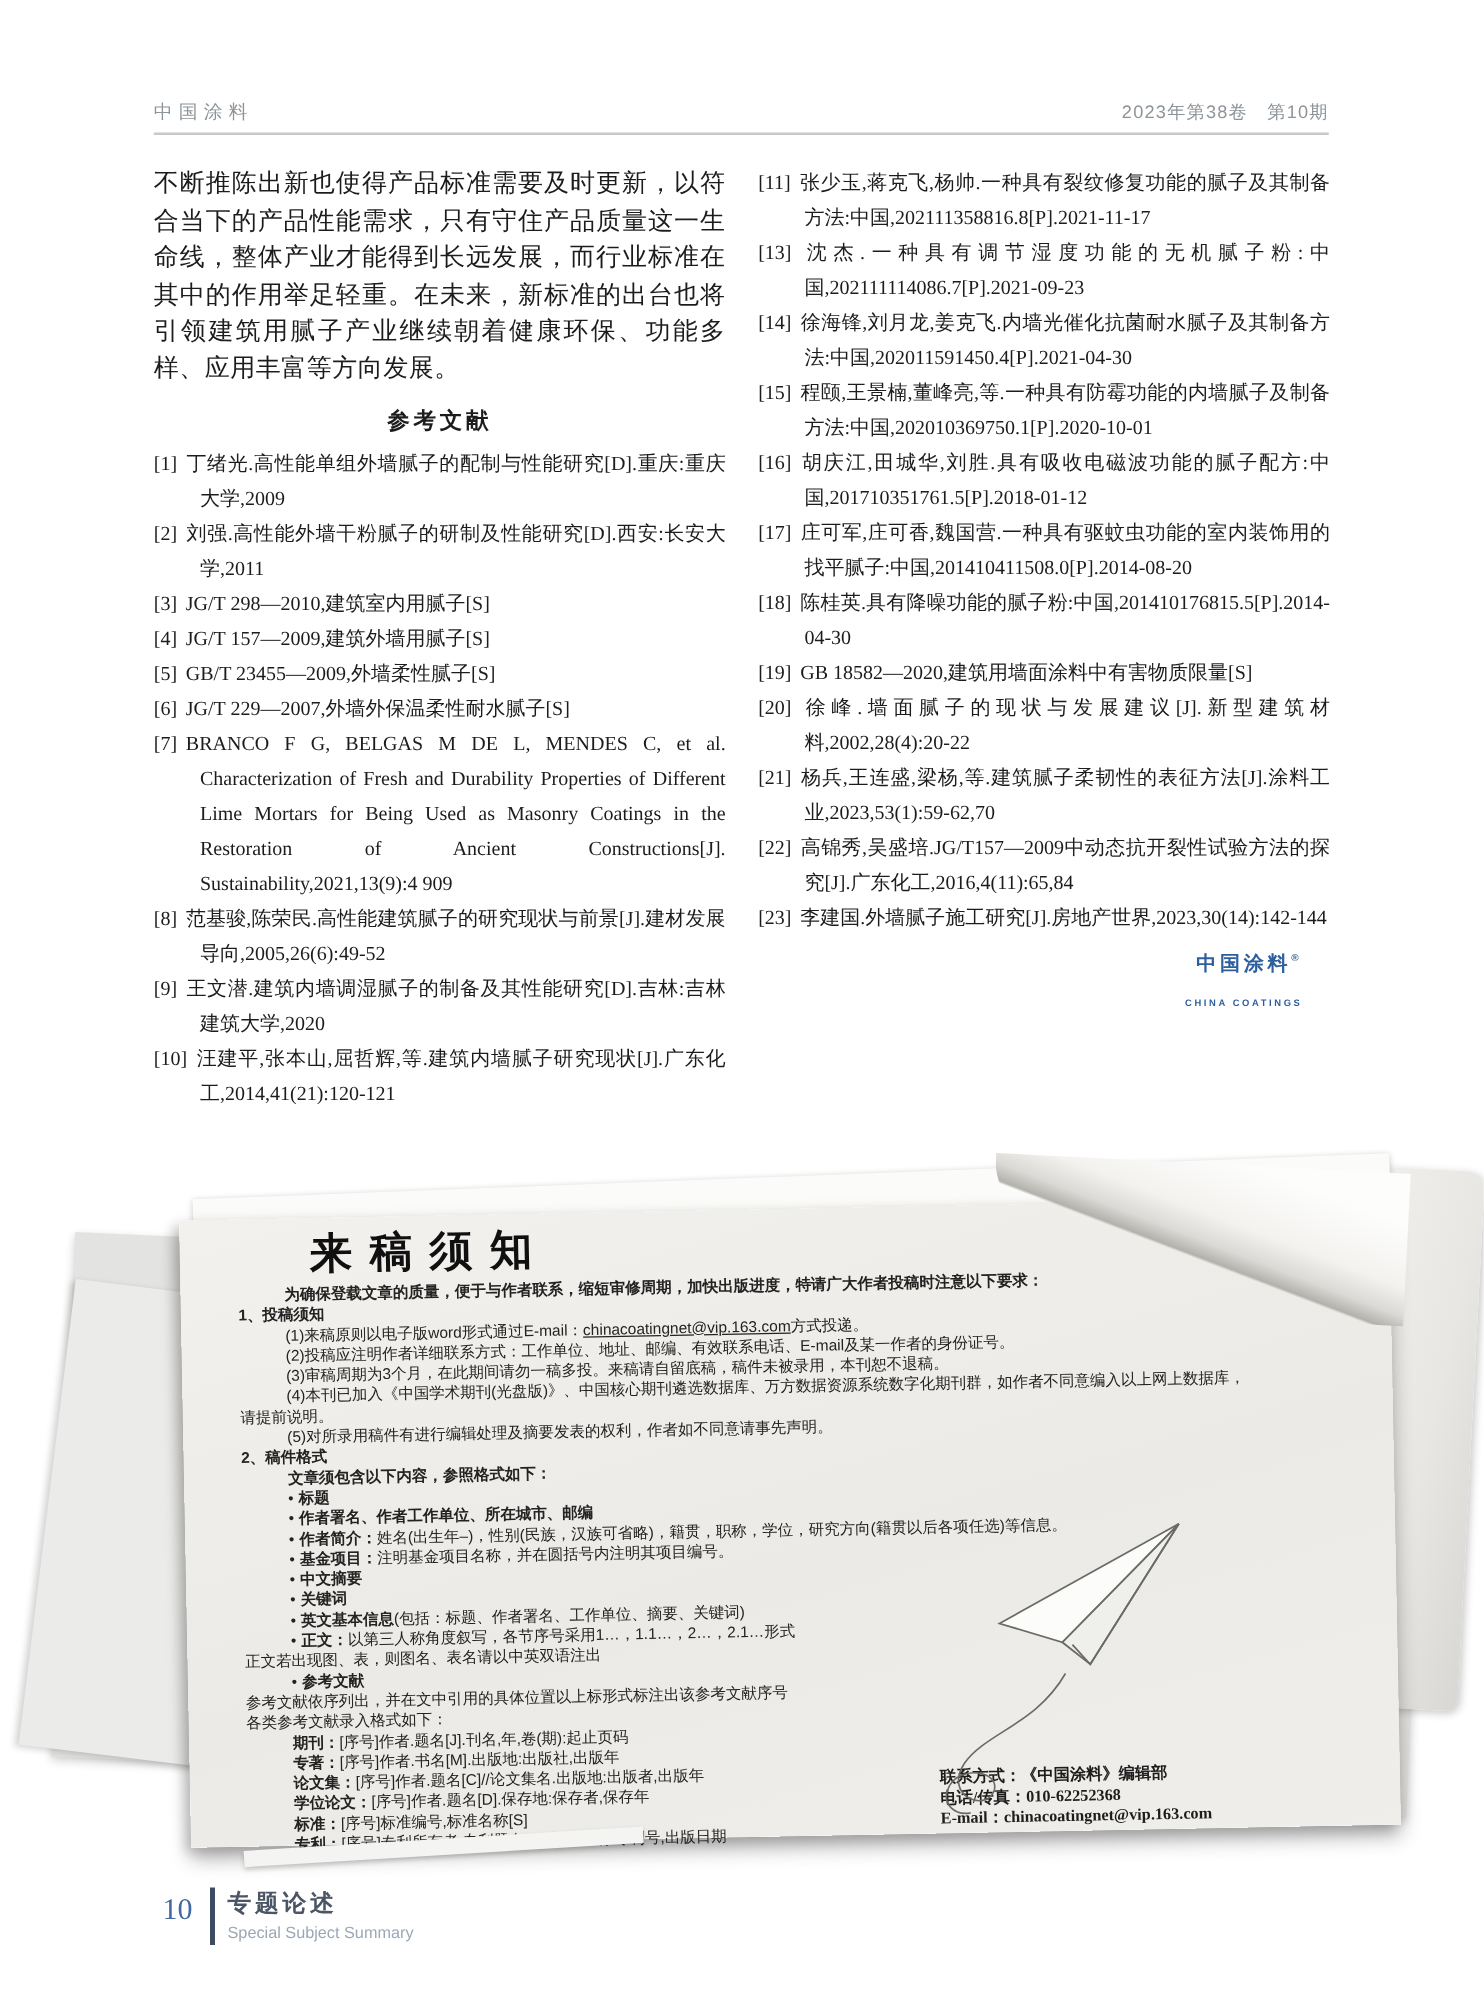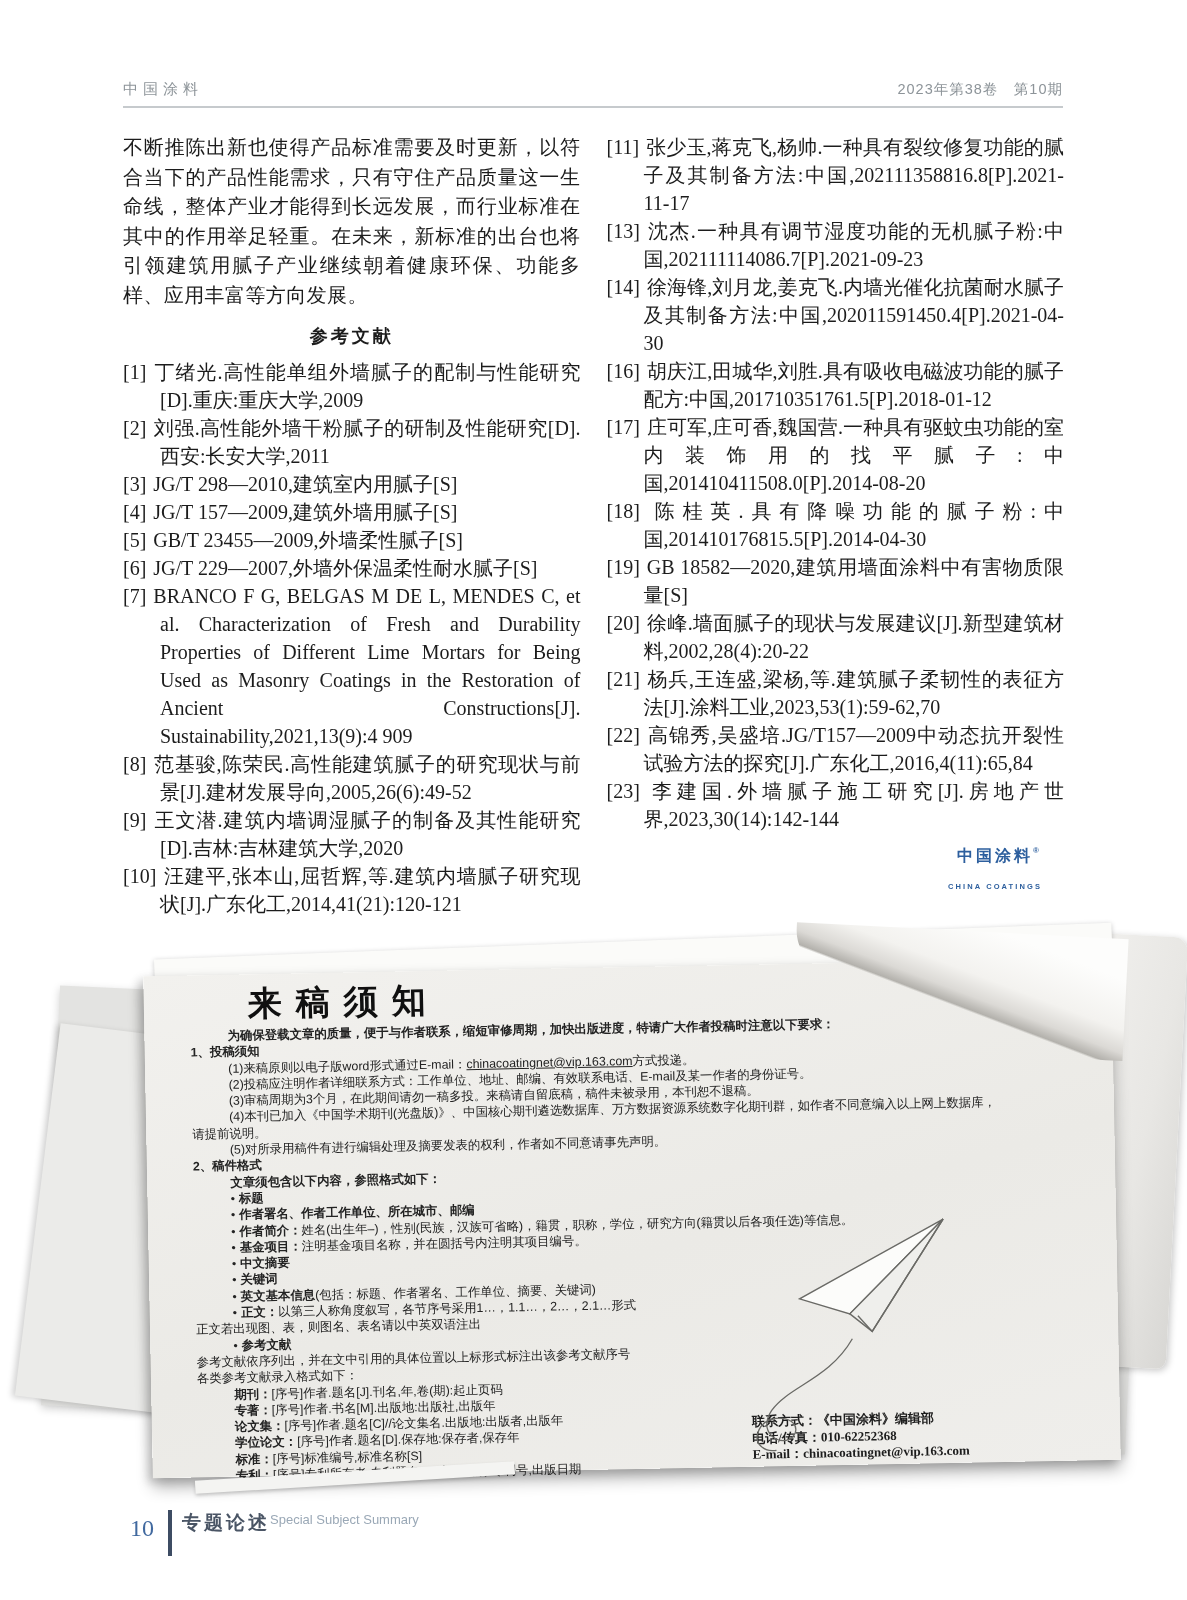--- a/index.html
+++ b/index.html
@@ -22,21 +22,21 @@
   .col{width:458px;}
   .closing-par{
     font-size:20px;line-height:29.5px;text-align:justify;letter-spacing:0.4px;
     margin:0 0 14px 0;
   }
   .refs-title{
     text-align:center;font-weight:bold;font-size:18px;letter-spacing:3px;
     margin:14px 0 10px 0;
   }
   .ref{
-    margin:0;font-size:20px;line-height:28px;text-align:justify;
+    margin:0;font-size:16px;line-height:28px;text-align:justify;
     padding-left:37px;text-indent:-37px;
   }
   .ref .ref-n{margin-right:7px;}
   
   .logo-block{
     margin-top:14px;text-align:right;padding-right:22px;
     color:#2d5f9e;font-family:"Liberation Sans",sans-serif;line-height:1.1;
   }
   .logo-cn{font-weight:bold;font-size:16px;letter-spacing:3px;}
   .logo-reg{font-size:8px;vertical-align:top;}
@@ -90,21 +90,21 @@
   .contact-block{
     position:absolute;left:600px;top:449px;font-weight:bold;font-size:13px;line-height:16.5px;
     color:#1d1d1d;
   }
   .plane-doodle{position:absolute;left:580px;top:250px;z-index:6;}
 
   
   .page-footer{position:absolute;left:130px;top:1508px;display:flex;align-items:stretch;}
   .page-no{font-size:24px;color:#41699f;margin-top:7px;font-family:"Liberation Serif",serif;}
   .footer-bar{width:4px;background:#3d4c63;margin:2px 10px 0 14px;height:46px;}
-  .footer-titles{display:flex;flex-direction:row;justify-content:flex-start;margin-top:2px;}
+  .footer-titles{display:flex;flex-direction:column;justify-content:flex-start;margin-top:2px;}
   .footer-cn{font-size:19px;font-weight:bold;color:#4a5565;letter-spacing:3px;
     font-family:"Liberation Sans",sans-serif;}
   .footer-en{font-size:13px;color:#9aa8b6;font-family:Liberation Sans, sans-serif;margin-top:2px;}
 </style>
 </head>
 <body>
 
 <div class="page-header">
   <span class="journal-name">中国涂料</span>
   <span class="issue-info">2023年第38卷　第10期</span>
@@ -140,20 +140,21 @@
   <div class="col">
     <div>
 
         <p class="ref"><span class="ref-n">[11]</span><span>张少玉,蒋克飞,杨帅.一种具有裂纹修复功能的腻子及其制备方法:中国,202111358816.8[P].2021-11-17</span></p>
 
 
         <p class="ref"><span class="ref-n">[13]</span><span>沈杰.一种具有调节湿度功能的无机腻子粉:中国,202111114086.7[P].2021-09-23</span></p>
 
         <p class="ref"><span class="ref-n">[14]</span><span>徐海锋,刘月龙,姜克飞.内墙光催化抗菌耐水腻子及其制备方法:中国,202011591450.4[P].2021-04-30</span></p>
 
+        <p class="ref"><span class="ref-n">[15]</span><span>程颐,王景楠,董峰亮,等.一种具有防霉功能的内墙腻子及制备方法:中国,202010369750.1[P].2020-10-01</span></p>
 
         <p class="ref"><span class="ref-n">[16]</span><span>胡庆江,田城华,刘胜.具有吸收电磁波功能的腻子配方:中国,201710351761.5[P].2018-01-12</span></p>
 
         <p class="ref"><span class="ref-n">[17]</span><span>庄可军,庄可香,魏国营.一种具有驱蚊虫功能的室内装饰用的找平腻子:中国,201410411508.0[P].2014-08-20</span></p>
 
         <p class="ref"><span class="ref-n">[18]</span><span>陈桂英.具有降噪功能的腻子粉:中国,201410176815.5[P].2014-04-30</span></p>
 
         <p class="ref"><span class="ref-n">[19]</span><span>GB 18582—2020,建筑用墙面涂料中有害物质限量[S]</span></p>
 
         <p class="ref"><span class="ref-n">[20]</span><span>徐峰.墙面腻子的现状与发展建议[J].新型建筑材料,2002,28(4):20-22</span></p>

